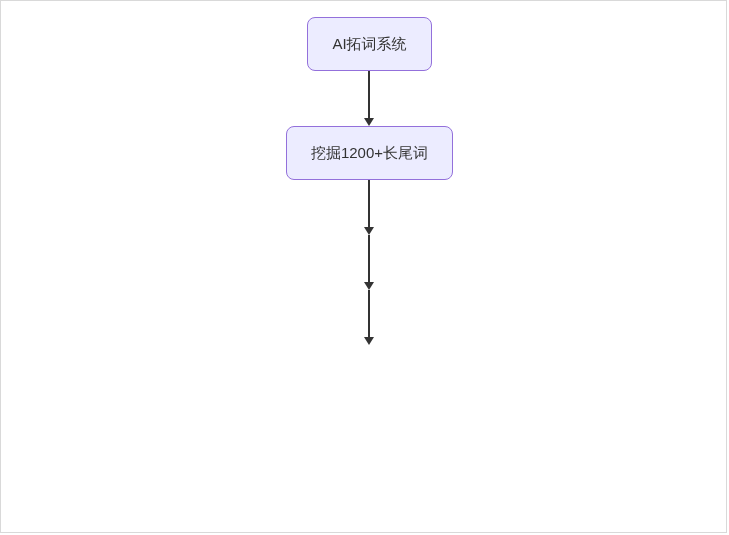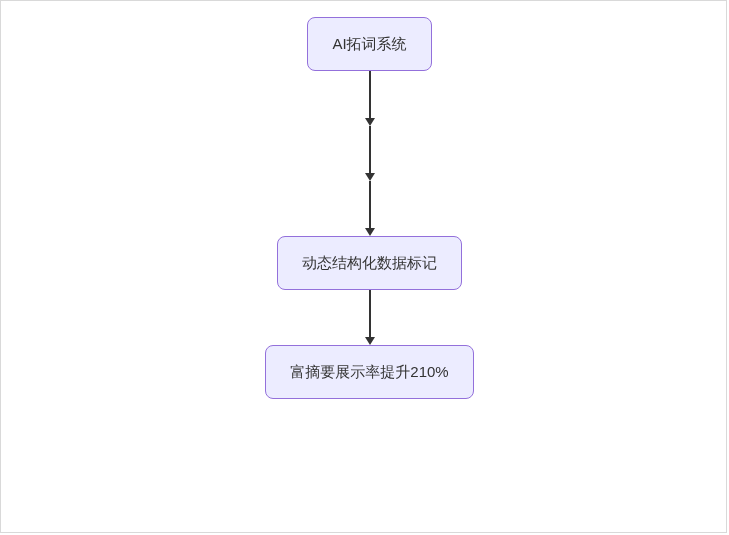--- a/index.html
+++ b/index.html
@@ -70,39 +70,36 @@
 
     <div class="node">
       <span>AI拓词系统</span>
     </div>
 
     <div class="arrow">
       <span class="line"></span>
       <span class="head"></span>
     </div>
 
+    <div class="node">
+      <span>挖掘1200+长尾词</span>
+    </div>
 
     <div class="arrow">
       <span class="line"></span>
       <span class="head"></span>
     </div>
 
 
     <div class="arrow">
       <span class="line"></span>
       <span class="head"></span>
     </div>
 
-    <div class="node">
-      <span>动态结构化数据标记</span>
-    </div>
 
     <div class="arrow">
       <span class="line"></span>
       <span class="head"></span>
     </div>
 
-    <div class="node">
-      <span>富摘要展示率提升210%</span>
-    </div>
 
   </div>
 </div>
 
 </body></html>

